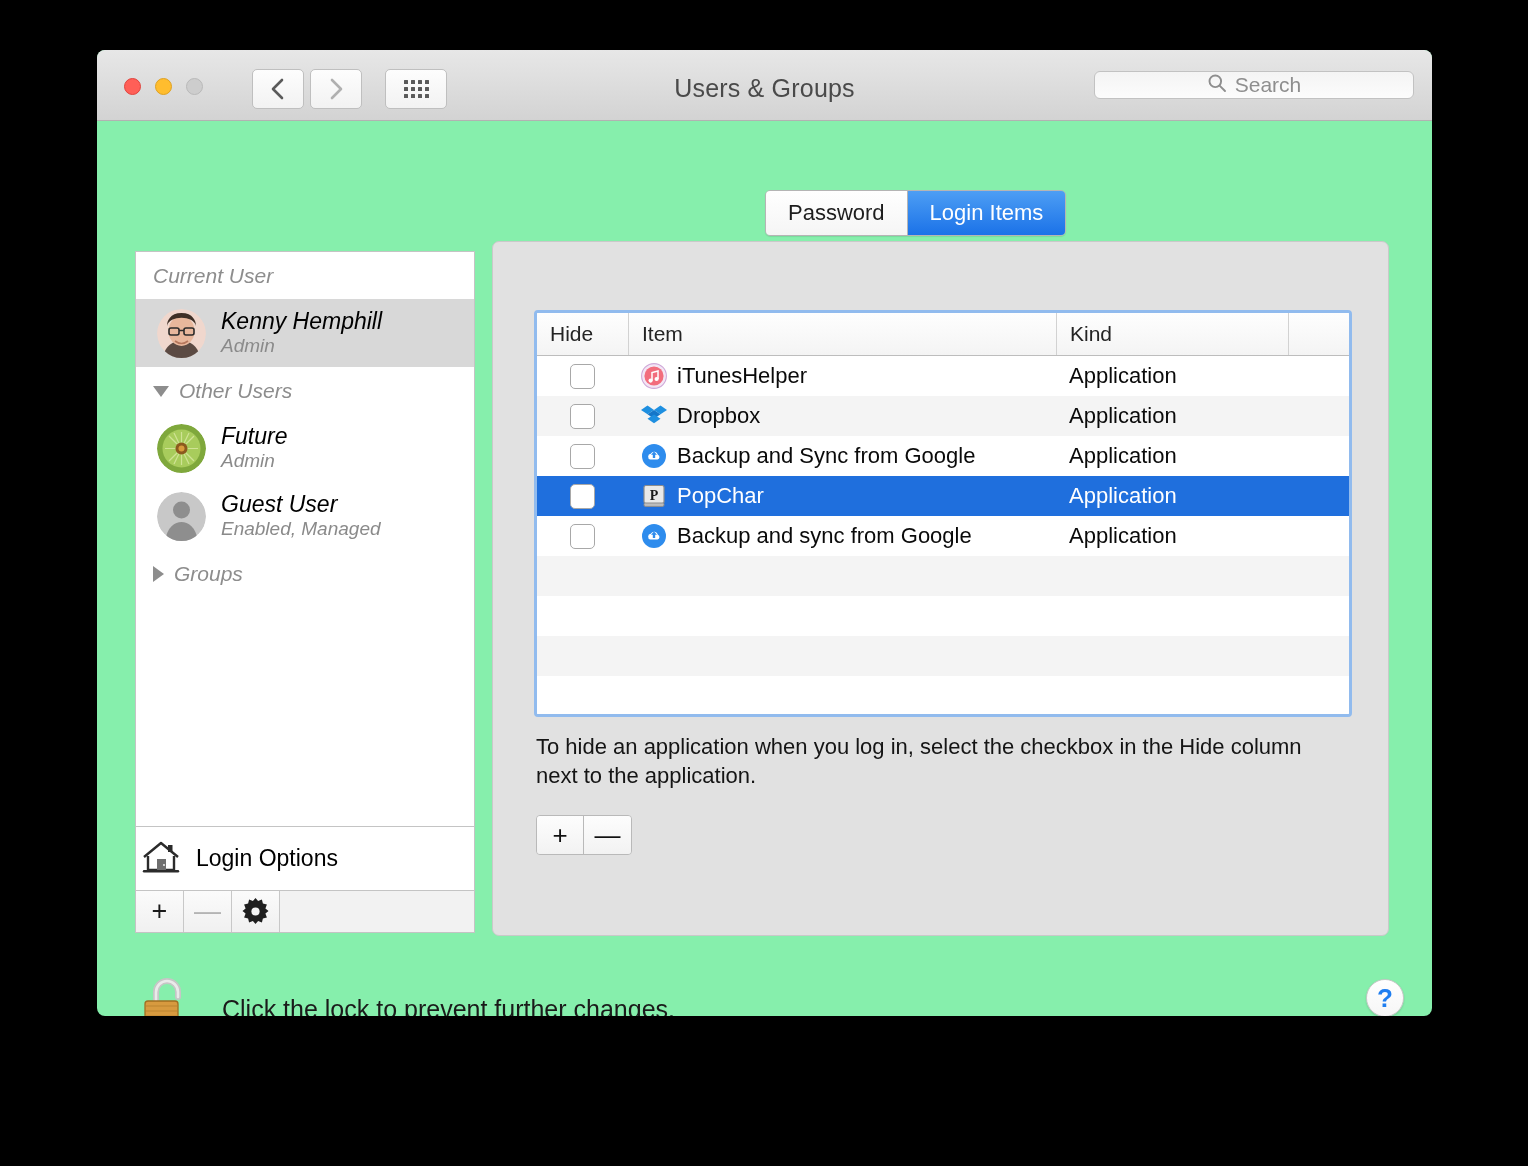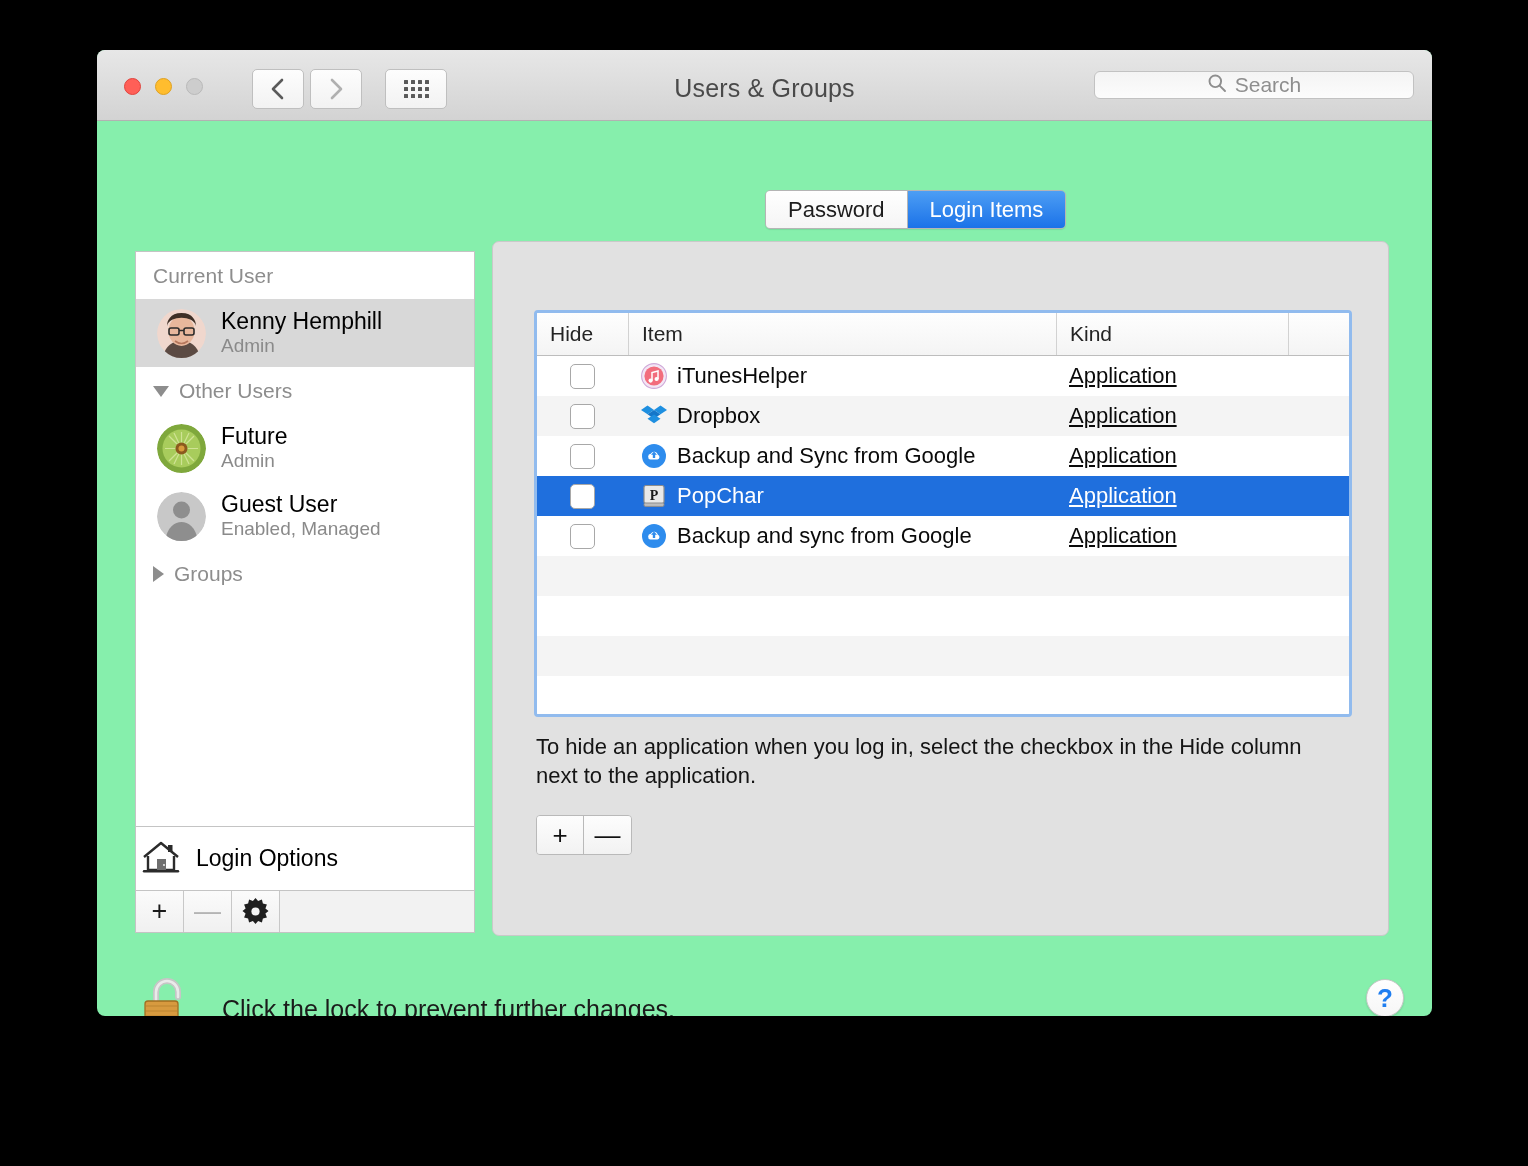--- a/index.html
+++ b/index.html
@@ -97,21 +97,21 @@
 
   
   #sidebar {
     position: absolute;
     left: 38px; top: 130px;
     width: 340px; height: 640px;
     background: #ffffff;
     border: 1px solid #c4c4c4;
     display: flex; flex-direction: column;
   }
-  #sidebar-list { flex: 1; overflow: hidden; }
+  #sidebar-list { flex: 1; overflow: hidden; font-style: italic; }
 
   .grp-head {
     font-size: 21px;
     color: #8d8d8d;
     padding: 12px 0 11px 17px;
     display: flex; align-items: center;
   }
   .tri {
     width: 0; height: 0;
     margin-right: 10px;
@@ -175,21 +175,21 @@
     width: 897px; height: 695px;
     background: #e1e1e1;
     border: 1px solid #c9c9c9;
     border-radius: 7px;
   }
 
   
   #tabs {
     position: absolute;
     left: 272px; top: -52px;
-    height: 39px;
+    height: 46px;
     display: flex;
     border: 1px solid #b5b5b5;
     border-radius: 5px;
     overflow: hidden;
     box-shadow: 0 1px 1px rgba(0,0,0,0.09);
   }
   .tab {
     padding: 0 22px;
     display: flex; align-items: center;
     font-size: 22px;
@@ -249,21 +249,21 @@
   .cell.c-kind { width: 232px; padding-left: 13px; }
 
   .chk {
     width: 25px; height: 25px;
     background: #ffffff;
     border: 1px solid #a8a8a8;
     border-radius: 5px;
   }
   .appicon { width: 26px; height: 26px; margin-right: 10px; flex: none; }
   .itxt { font-size: 22px; color: #0a0a0a; }
-  .ktxt { font-size: 22px; color: #0a0a0a; text-decoration: underline; }
+  .ktxt { font-size: 22px; color: #0a0a0a; }
   .trow.selected .itxt, .trow.selected .ktxt { color: #ffffff; }
 
   #hint {
     position: absolute;
     left: 43px; top: 490px;
     width: 770px;
     font-size: 22px;
     color: #151515;
     line-height: 1.32;
   }

